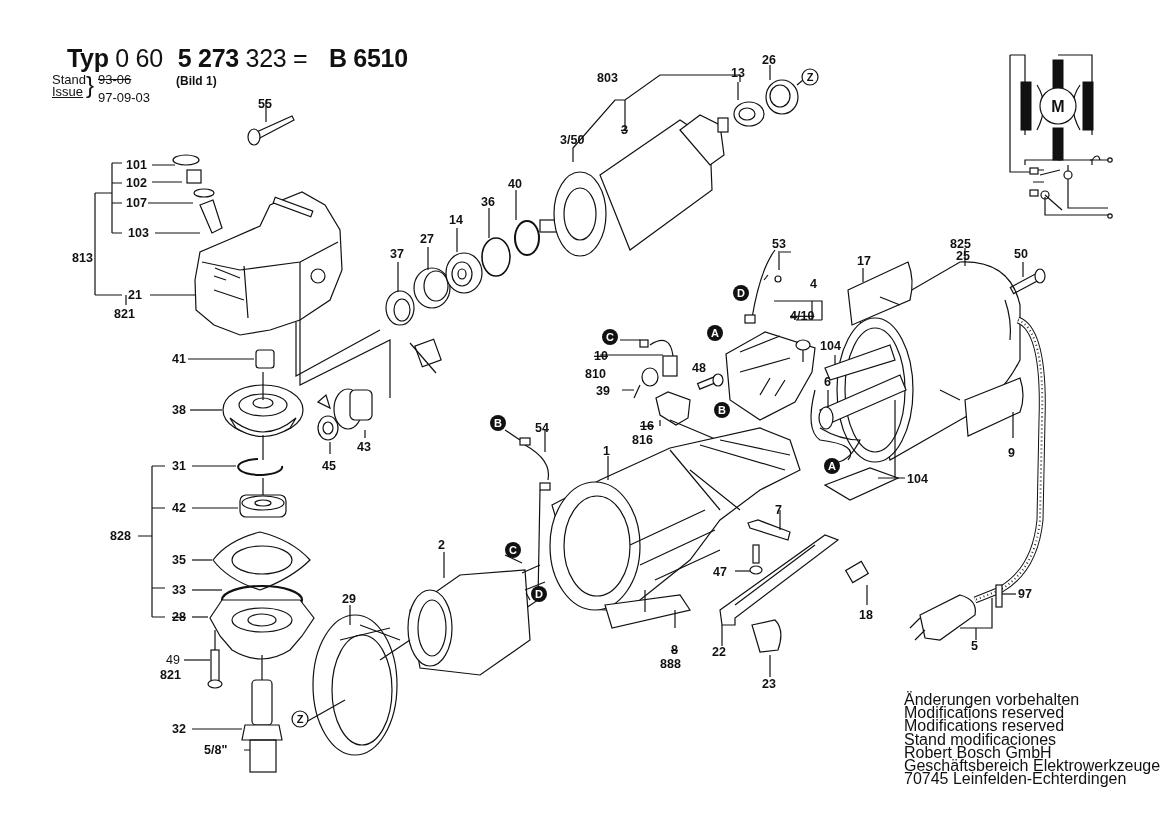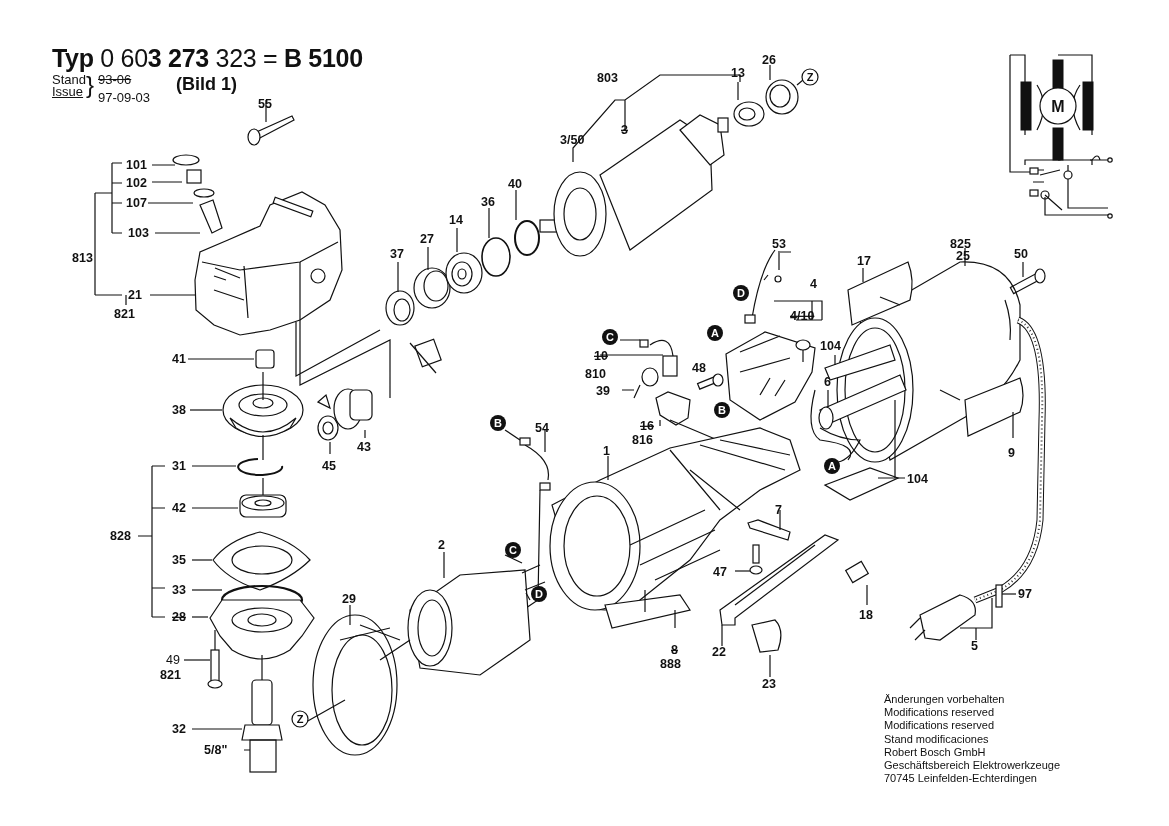--- a/index.html
+++ b/index.html
@@ -1,44 +1,44 @@
 <!DOCTYPE html>
 <html><head>
 <meta charset="utf-8">
 <style>
   html,body{margin:0;padding:0;background:#ffffff;}
   body{width:1169px;height:826px;overflow:hidden;position:relative;font-family:"Liberation Sans",sans-serif;color:#111;}
   #header{position:absolute;left:52px;top:44px;}
   #title{font-size:25px;line-height:28px;white-space:nowrap;letter-spacing:-0.3px;}
-  #title b{font-weight:bold;}
+  #title b{font-weight:bold;margin-left:15px;}
   .sub{position:absolute;font-size:13px;line-height:12px;}
-  #bild{position:absolute;left:124px;top:30px;font-size:18px;font-weight:bold;}
+  #bild{position:absolute;left:124px;top:30px;font-size:12px;font-weight:bold;}
   #stand-lbl{left:0;top:30px;} #issue-lbl{left:0;top:42px;text-decoration:underline;}
   #stand-val{left:46px;top:30px;text-decoration:line-through;}
   #issue-val{left:46px;top:48px;}
   #brace{position:absolute;left:34px;top:29px;font-size:24px;line-height:24px;font-weight:normal;}
-  #footer{position:absolute;left:884px;top:693px;font-size:11px;line-height:13.2px;}
+  #footer{position:absolute;left:904px;top:693px;font-size:16px;line-height:13.2px;}
   #footer .b{font-weight:normal;}
   svg#diagram{position:absolute;left:0;top:0;}
   .lbl{font-family:"Liberation Sans",sans-serif;font-size:12.5px;font-weight:bold;fill:#111;}
   .lbl-n{font-family:"Liberation Sans",sans-serif;font-size:12.5px;font-weight:normal;fill:#111;}
   .ln{stroke:#111;stroke-width:1.2;fill:none;}
   .pt{stroke:#111;stroke-width:1.2;fill:#fff;}
   .dk{fill:#111;stroke:#111;}
   .ref-b text{fill:#fff;font-weight:bold;font-size:11px;font-family:"Liberation Sans",sans-serif;}
 </style>
 </head>
 <body>
 
 <div id="header">
   <div id="title">
     <b>Typ</b>
-    <span>0 60</span><b>3 273</b>
+    <span>0 60</span><b>5 273</b>
     <span>323 =</span>
-    <b>B 5100</b>
+    <b>B 6510</b>
   </div>
   <span class="sub" id="stand-lbl">Stand</span>
   <span class="sub" id="issue-lbl">Issue</span>
   <span id="brace">}</span>
   <span class="sub" id="stand-val">93-06</span>
   <span class="sub" id="issue-val">97-09-03</span>
   <span id="bild">(Bild 1)</span>
 </div>
 
 <svg id="diagram" width="1169" height="826" viewBox="0 0 1169 826">

